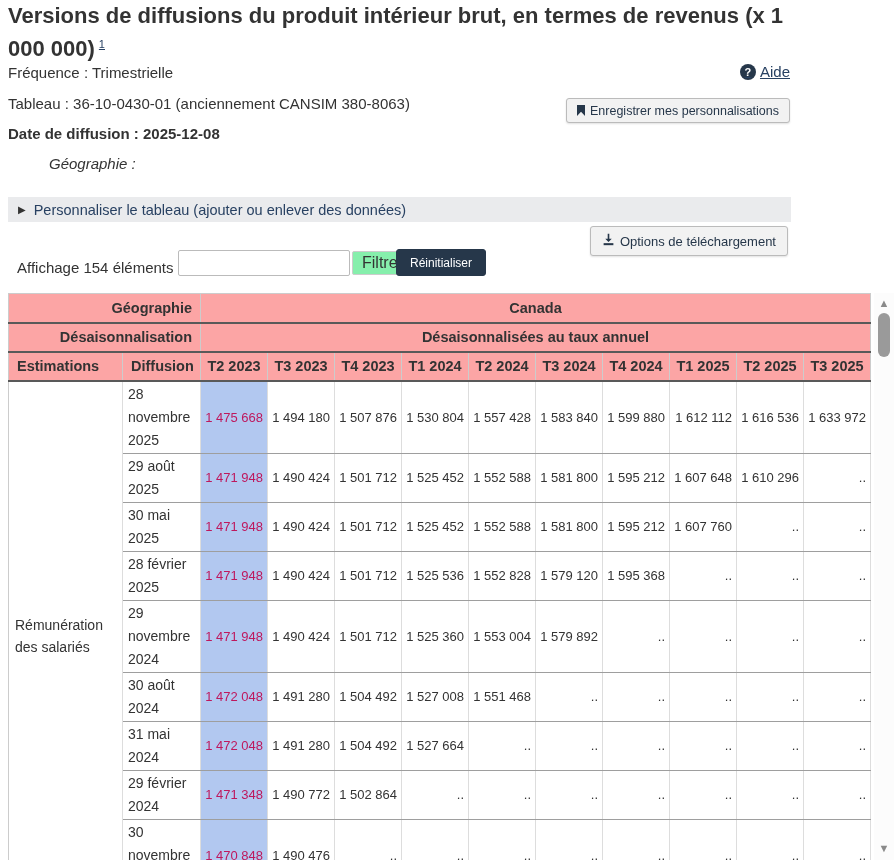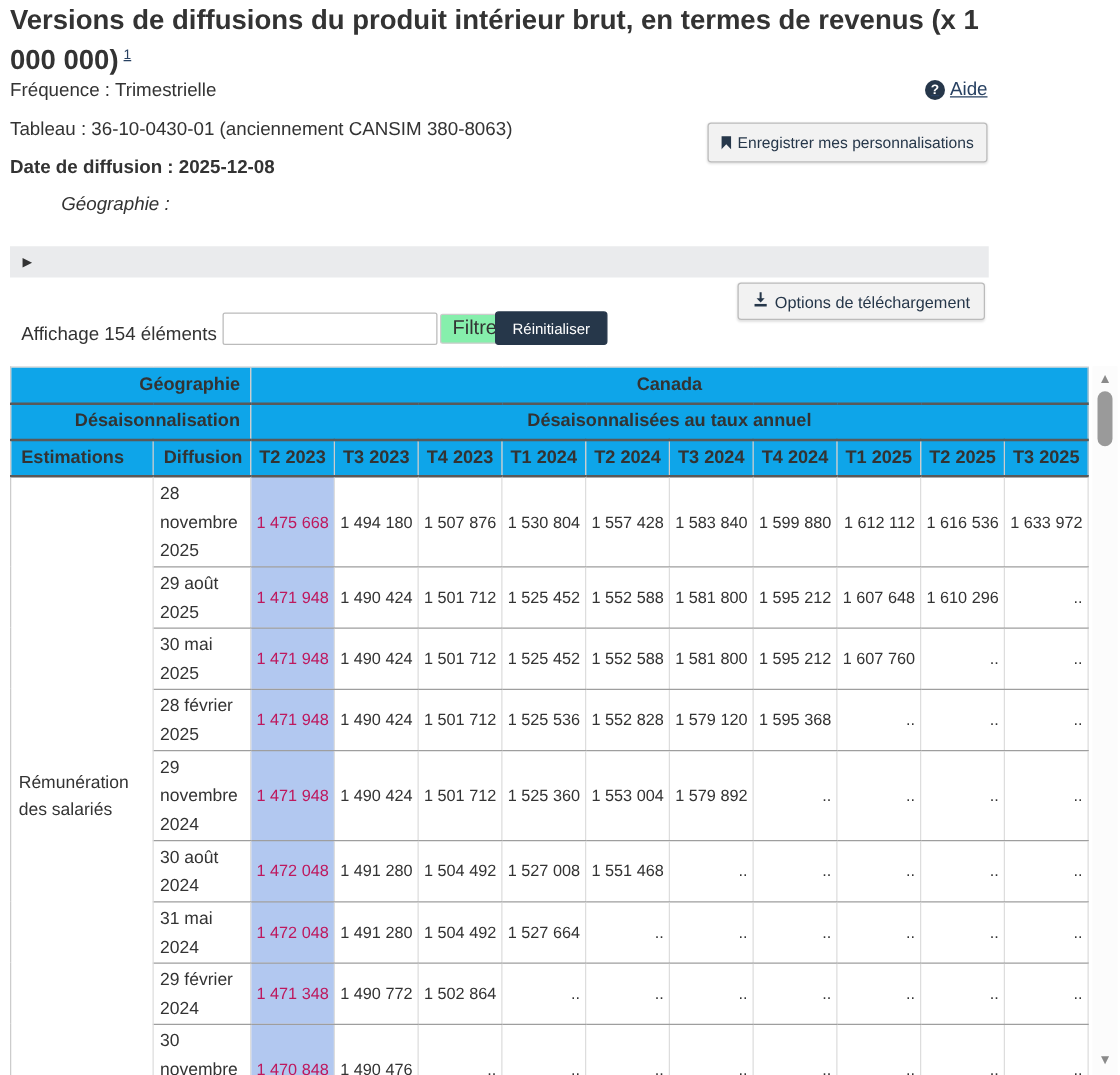--- a/index.html
+++ b/index.html
@@ -20,21 +20,21 @@
     align-items:center; justify-content:center; text-decoration:none; }
 
   .table-ref-line { position:absolute; left:8px; top:95px; font-size:15px; }
   .date-line  { position:absolute; left:8px; top:125px; font-size:15px;font-weight:bold; }
   .geo-line   { position:absolute; left:8px; top:155px; font-size:15px; font-style:italic;margin-left:41px; }
 
   .btn-light { background:#f2f2f2; border:1px solid #bbb; border-radius:3px;
     color:#26374a; cursor:pointer; font-family:inherit;
     box-shadow:0 1px 2px rgba(0,0,0,0.12); display:inline-flex;
     align-items:center; gap:5px; }
-  .save-btn { position:absolute; top:98px; right:106px; height:32px;
+  .save-btn { position:absolute; top:98px; right:106px; height:25px;
     padding:4px 10px; font-size:12.5px; }
   .bookmark-icon { width:8px; height:11px; background:#26374a; display:inline-block;
     clip-path:polygon(0 0,100% 0,100% 100%,50% 62%,0 100%); }
 
   .accordion { position:absolute; left:8px; top:197px; width:783px; height:25px;
     background:#eaebed; display:flex; align-items:center; padding:0 10px;
     cursor:pointer; }
   .accordion .tri { color:#333; font-size:10px; margin-right:8px; }
   .accordion .acc-label { color:#284162; font-size:14.5px; }
 
@@ -54,21 +54,21 @@
     padding:0 13px; font-size:12px; background:#26374a; color:#fff;
     border:1px solid #26374a; border-radius:3px; cursor:pointer;
     font-family:inherit; }
 
   .table-viewport { position:absolute; left:8px; top:293px; width:864px;
     height:567px; overflow:hidden; }
   table { border-collapse:collapse; table-layout:fixed; width:862px;
     border:1px solid #ccc; }
   col.c-est { width:114px; } col.c-rel { width:78px; } col.c-q { width:67px; }
 
-  thead tr { background:#0ea5e9; }
+  thead tr { background:#fca5a5; }
   thead tr th { font-size:14.5px; font-weight:bold; color:#333;
     border-right:1px solid #ccc; border-bottom:2px solid #595959; height:29px;
     padding:2px 8px; }
   th.dim-label { text-align:right; }
   th.dim-value { text-align:center; }
   th.col-left  { text-align:left; }
   th.quarter   { text-align:center; padding:2px 2px; }
 
   tbody td { border-right:1px solid #ddd; border-bottom:1px solid #9e9e9e;
     vertical-align:middle; background:#fff; }
@@ -107,20 +107,21 @@
 <button class="btn-light save-btn">
   <span class="bookmark-icon"></span>
   <span>Enregistrer mes personnalisations</span>
 </button>
 
 <div class="date-line">Date de diffusion : 2025-12-08</div>
 <div class="geo-line">Géographie :</div>
 
 <div class="accordion">
   <span class="tri">▶</span>
+  <span class="acc-label">Personnaliser le tableau (ajouter ou enlever des données)</span>
 </div>
 
 <button class="btn-light download-btn">
   <span class="dl-icon">
     <svg width="13" height="13" viewBox="0 0 16 16">
         <path d="M7 1h2v6h3L8 11 4 7h3z" fill="#26374a"></path>
         <rect x="2" y="12.5" width="12" height="2.5" fill="#26374a"></rect>
       </svg>
   </span>
   <span>Options de téléchargement</span>

